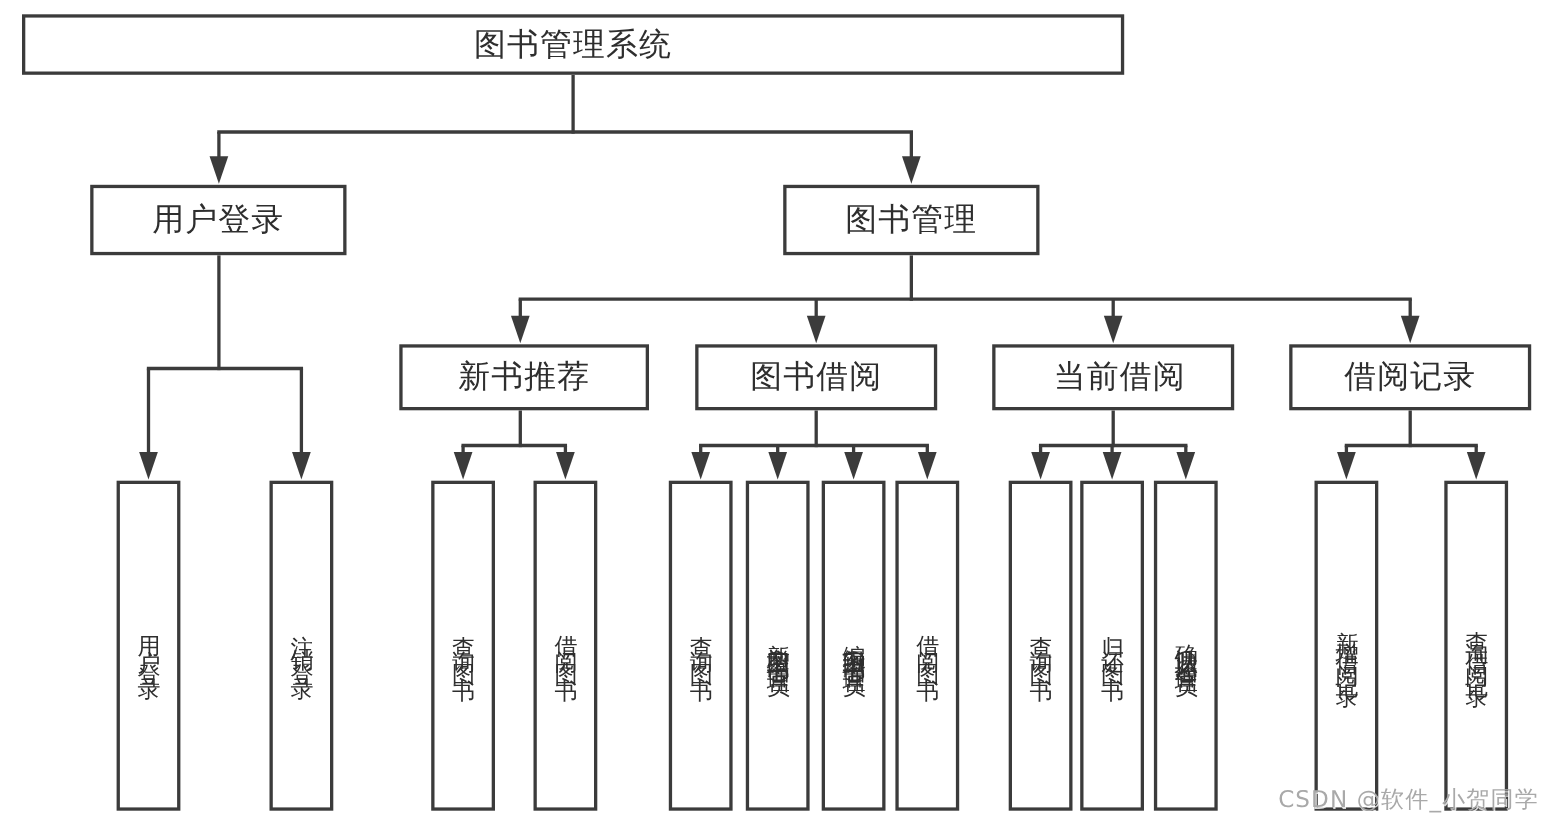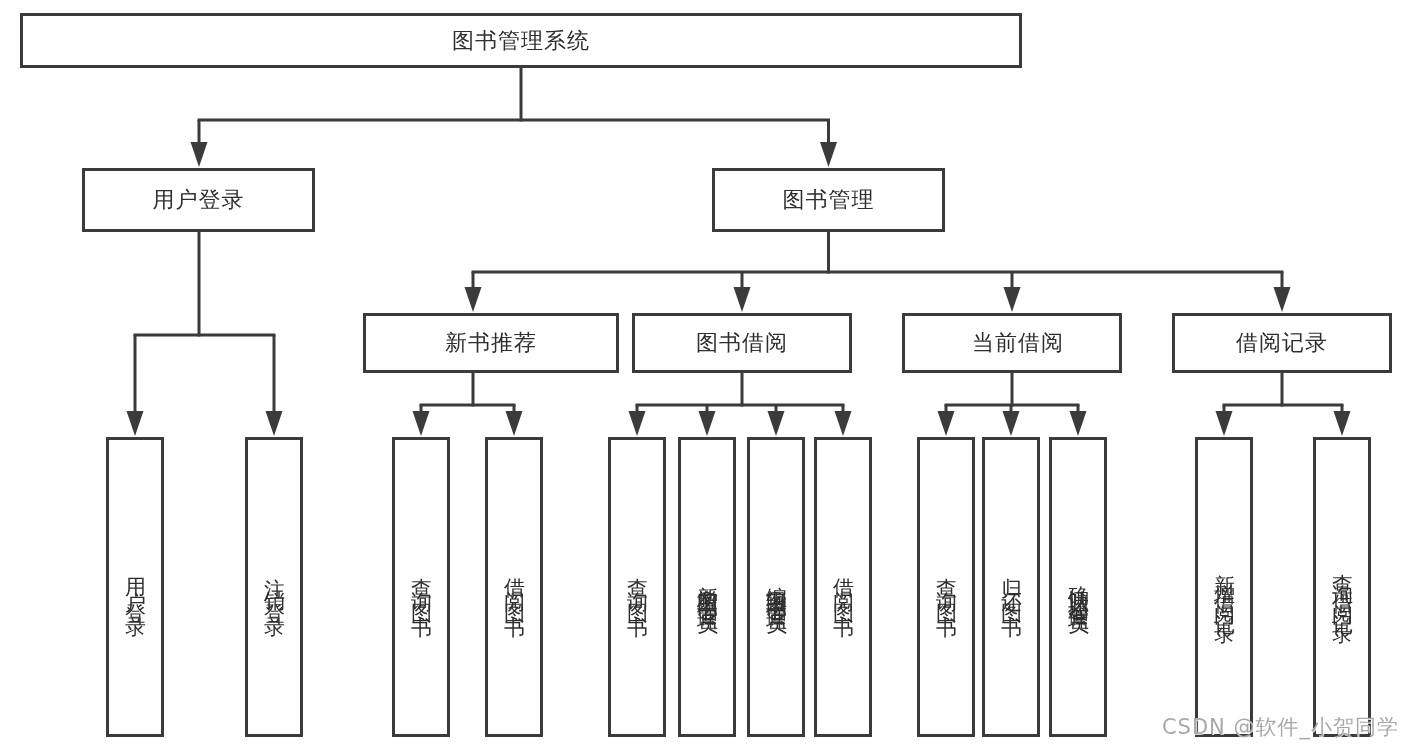--- a/index.html
+++ b/index.html
@@ -4,32 +4,32 @@
 <style>
   html,body{margin:0;padding:0;background:#ffffff;}
   .canvas{
     position:relative;width:1405px;height:747px;background:#ffffff;overflow:hidden;
     font-family:"DejaVu Sans","Liberation Sans",sans-serif;
   }
   .connectors{position:absolute;left:0;top:0;width:1405px;height:747px;}
   .node{
     position:absolute;box-sizing:border-box;border:3px solid #3b3b3b;background:#ffffff;
     display:flex;align-items:center;justify-content:center;
-    font-size:22px;color:#2e2e2e;letter-spacing:1px;text-align:center;
+    font-size:29px;color:#2e2e2e;letter-spacing:1px;text-align:center;
   }
   .leaf{top:437px;width:58px;height:300px;font-size:21px;}
   .v{writing-mode:vertical-rl;text-orientation:upright;line-height:1;}
   .ls-4{letter-spacing:13px;}
   .ls-6{letter-spacing:10px;}
   .ls-9{letter-spacing:4px;}
   
   .n-root{left:20px;top:13px;width:1002px;height:55px;}
   .n-login{left:82px;top:168px;width:233px;height:64px;}
   .n-mgmt{left:712px;top:168px;width:233px;height:64px;}
-  .n-g1{left:363px;top:313px;width:256px;height:60px;}
+  .n-g1{left:363px;top:313px;width:227px;height:60px;}
   .n-g2{left:632px;top:313px;width:220px;height:60px;align-items:center;}
   .n-g3{left:902px;top:313px;width:220px;height:60px;padding-left:12px;}
   .n-g4{left:1172px;top:313px;width:220px;height:60px;}
   .n-a1{left:106px;} .n-a2{left:245px;}
   .n-b1{left:392px;} .n-b2{left:485px;}
   .n-c1{left:608px;} .n-c2{left:678px;} .n-c3{left:747px;} .n-c4{left:814px;}
   .n-d1{left:917px;} .n-d2{left:982px;} .n-d3{left:1049px;}
   .n-e1{left:1195px;} .n-e2{left:1313px;}
   .watermark{
     position:absolute;right:6px;bottom:6px;font-size:21px;color:#a9a9a9;

